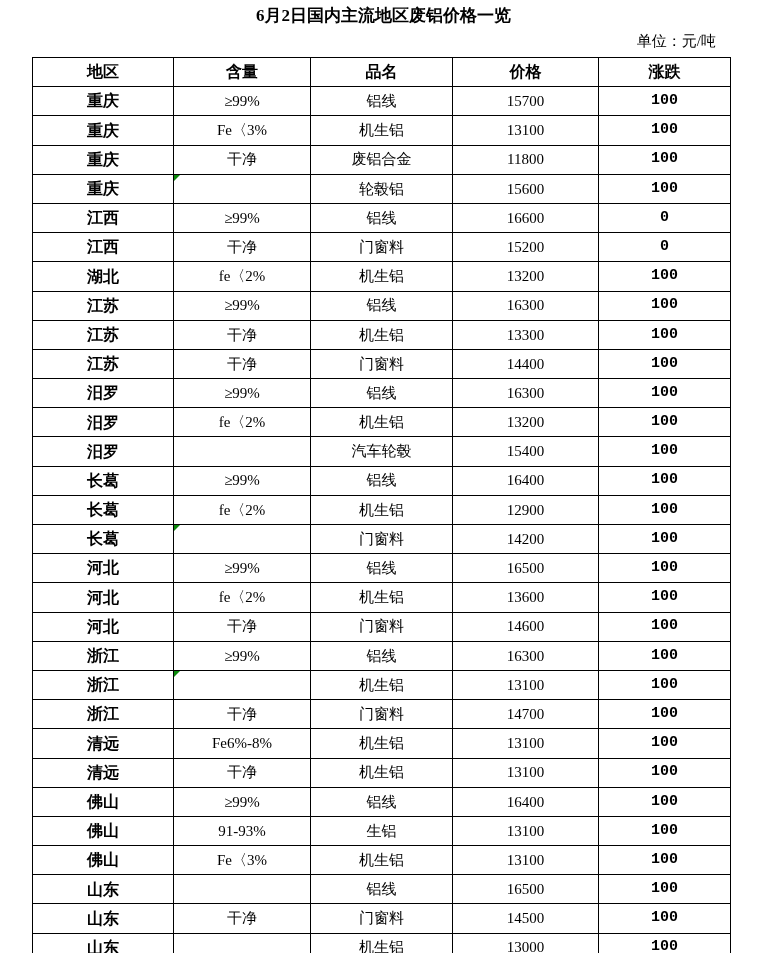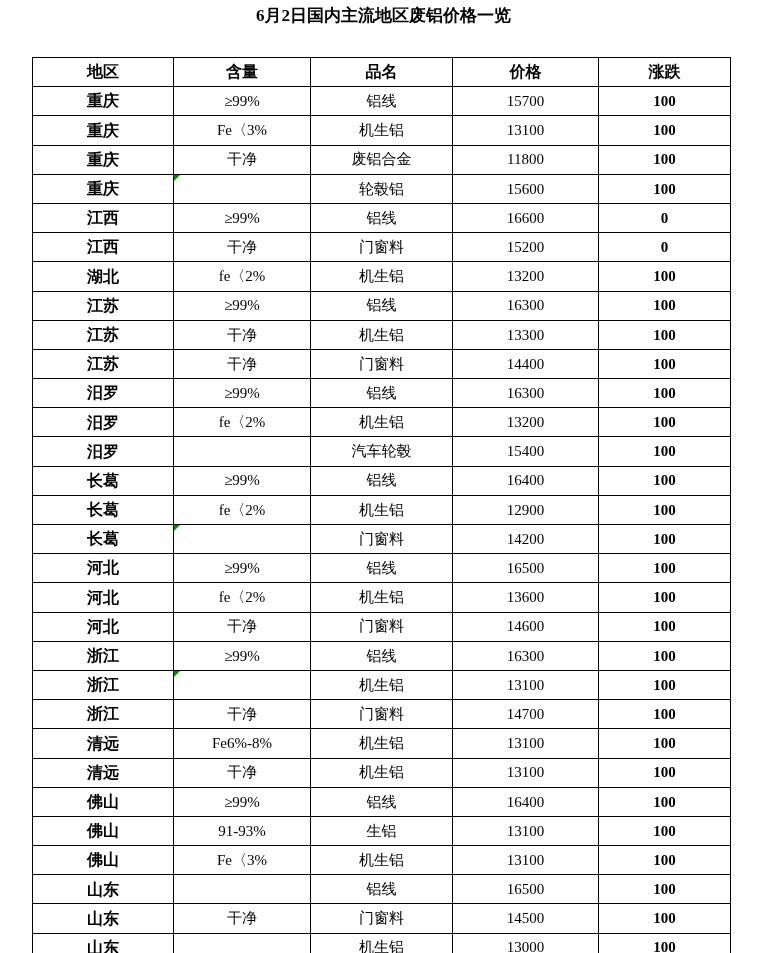--- a/index.html
+++ b/index.html
@@ -72,41 +72,42 @@
   .col-region  { width: 141px; }
   .col-content { width: 137px; }
   .col-product { width: 142px; }
   .col-price   { width: 146px; }
   .col-change  { width: 132px; }
 
   td.cell-region { font-weight: bold; font-size: 16px; margin-top: 48px; }
   td.cell-content { font-weight: normal; }
   td.cell-product { font-weight: normal; margin-top: 48px; }
   td.cell-price  { font-weight: normal; }
-  td.cell-change { font-weight: bold; }
+  td.cell-change { font-weight: bold; font-family: Liberation Mono, monospace; }
 
   
   .cell-flag::before {
     content: "";
     position: absolute;
     top: 0;
     left: 0;
     width: 0;
     height: 0;
     border-top: 6px solid #0b8a0b;
     border-right: 6px solid transparent;
   }
 </style>
 </head>
 <body>
 
 <div class="page">
 
   <div class="doc-title">6月2日国内主流地区废铝价格一览</div>
 
+  <div class="unit-note">单位：元/吨</div>
 
   <table class="price-table">
     <colgroup>
       <col class="col-region">
       <col class="col-content">
       <col class="col-product">
       <col class="col-price">
       <col class="col-change">
     </colgroup>
     <thead>

